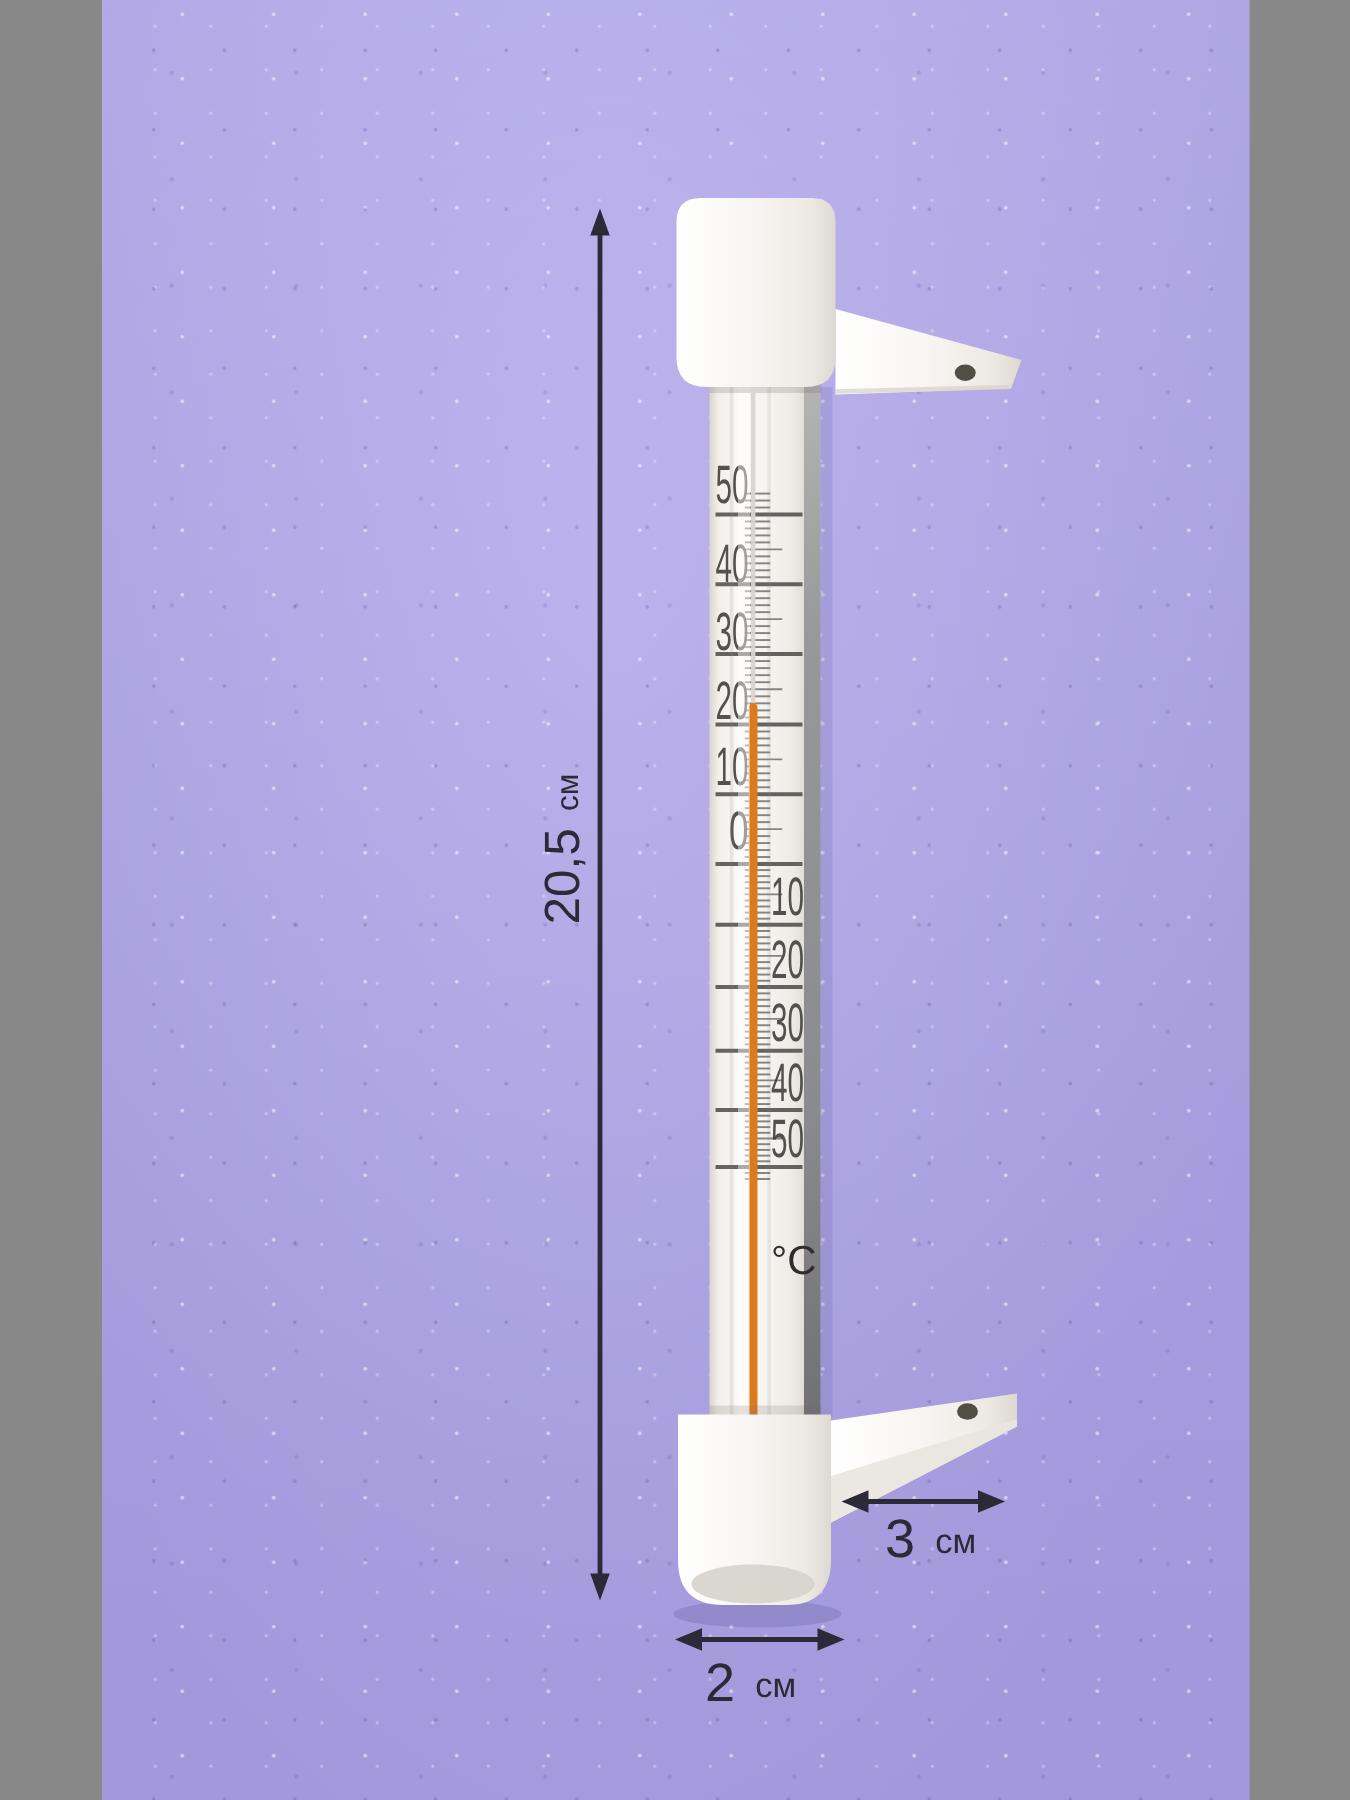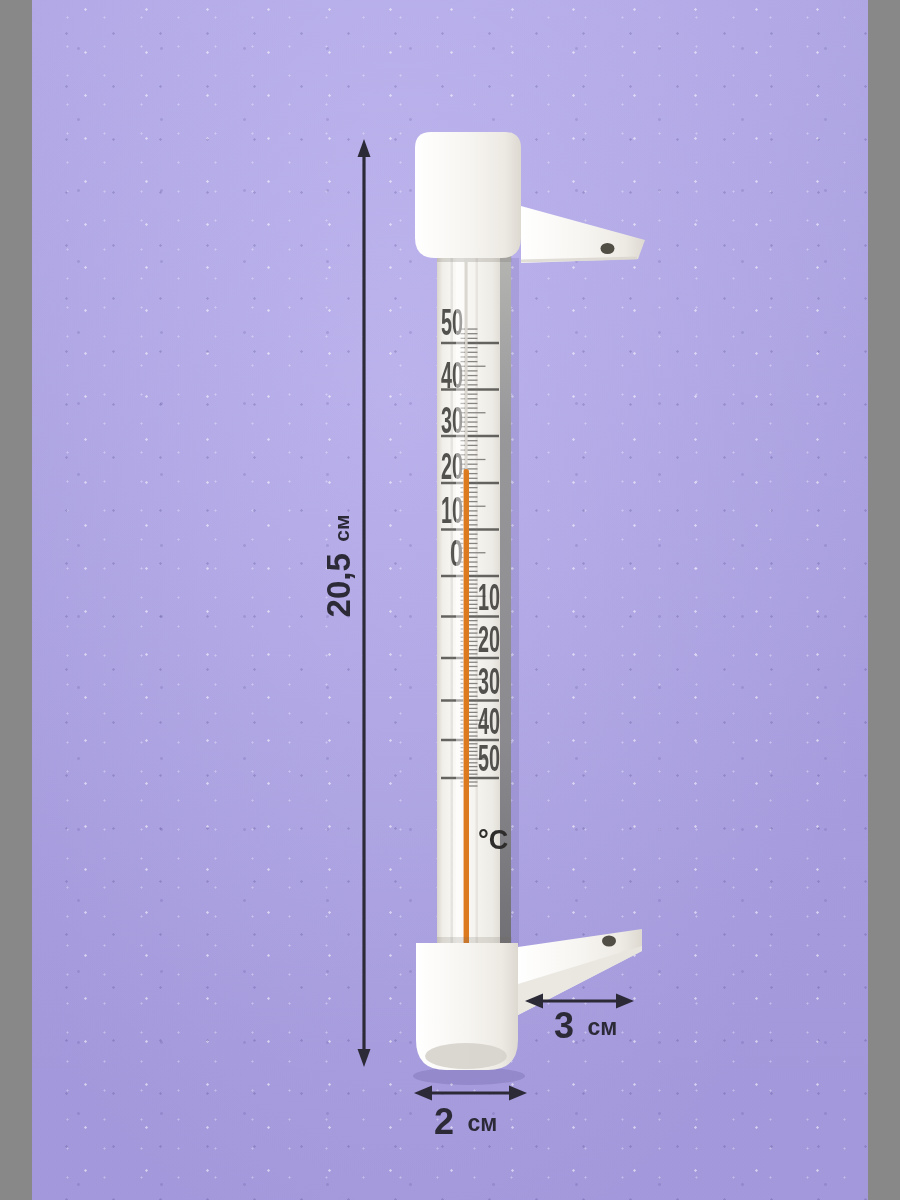--- a/index.html
+++ b/index.html
@@ -1,28 +1,27 @@
 <!DOCTYPE html>
 <html><head>
 <meta charset="utf-8">
 <style>
   html,body{margin:0;padding:0;background:#888;}
   .stage{
-    width:836px;height:1200px;position:relative;overflow:hidden;margin:0 auto;
+    width:765px;height:1200px;position:relative;overflow:hidden;margin:0 auto;
     background-color:var(--bg-color,#b3a9ec);
     background-image:
       radial-gradient(circle, rgba(58,48,118,.22) .9px, transparent 1.5px),
       radial-gradient(circle, rgba(255,255,255,.55) .9px, transparent 1.5px),
       radial-gradient(circle, rgba(70,58,132,.17) 1.1px, transparent 1.7px),
       radial-gradient(circle, rgba(255,255,255,.35) .8px, transparent 1.3px),
       linear-gradient(180deg, rgba(255,255,255,.07), rgba(35,25,85,.05) 90%),
       radial-gradient(ellipse at 44% 32%, rgba(255,255,255,.10), rgba(38,28,92,.07) 78%);
     background-size: 47px 53px, 61px 43px, 83px 71px, 37px 29px, 100% 100%, 100% 100%;
     background-position: 11px 7px, 23px 31px, 5px 13px, 17px 3px, 0 0, 0 0;
-    font-weight: bold;
   }
   svg{position:absolute;left:0;top:0;}
   svg text{font-family:"Liberation Sans","DejaVu Sans",sans-serif;}
   .scale-num{fill:var(--tick-color,#3e3c39);font-size:36px;opacity:.88;}
   .dim-line{stroke:var(--annotation-color,#2d2a38);stroke-width:3.2px;}
   .dim-head{fill:var(--annotation-color,#2d2a38);}
   .dim-text{fill:var(--annotation-color,#2d2a38);}
   .unit-text{fill:#2e2d2b;font-size:27px;}
 </style>
 </head>

